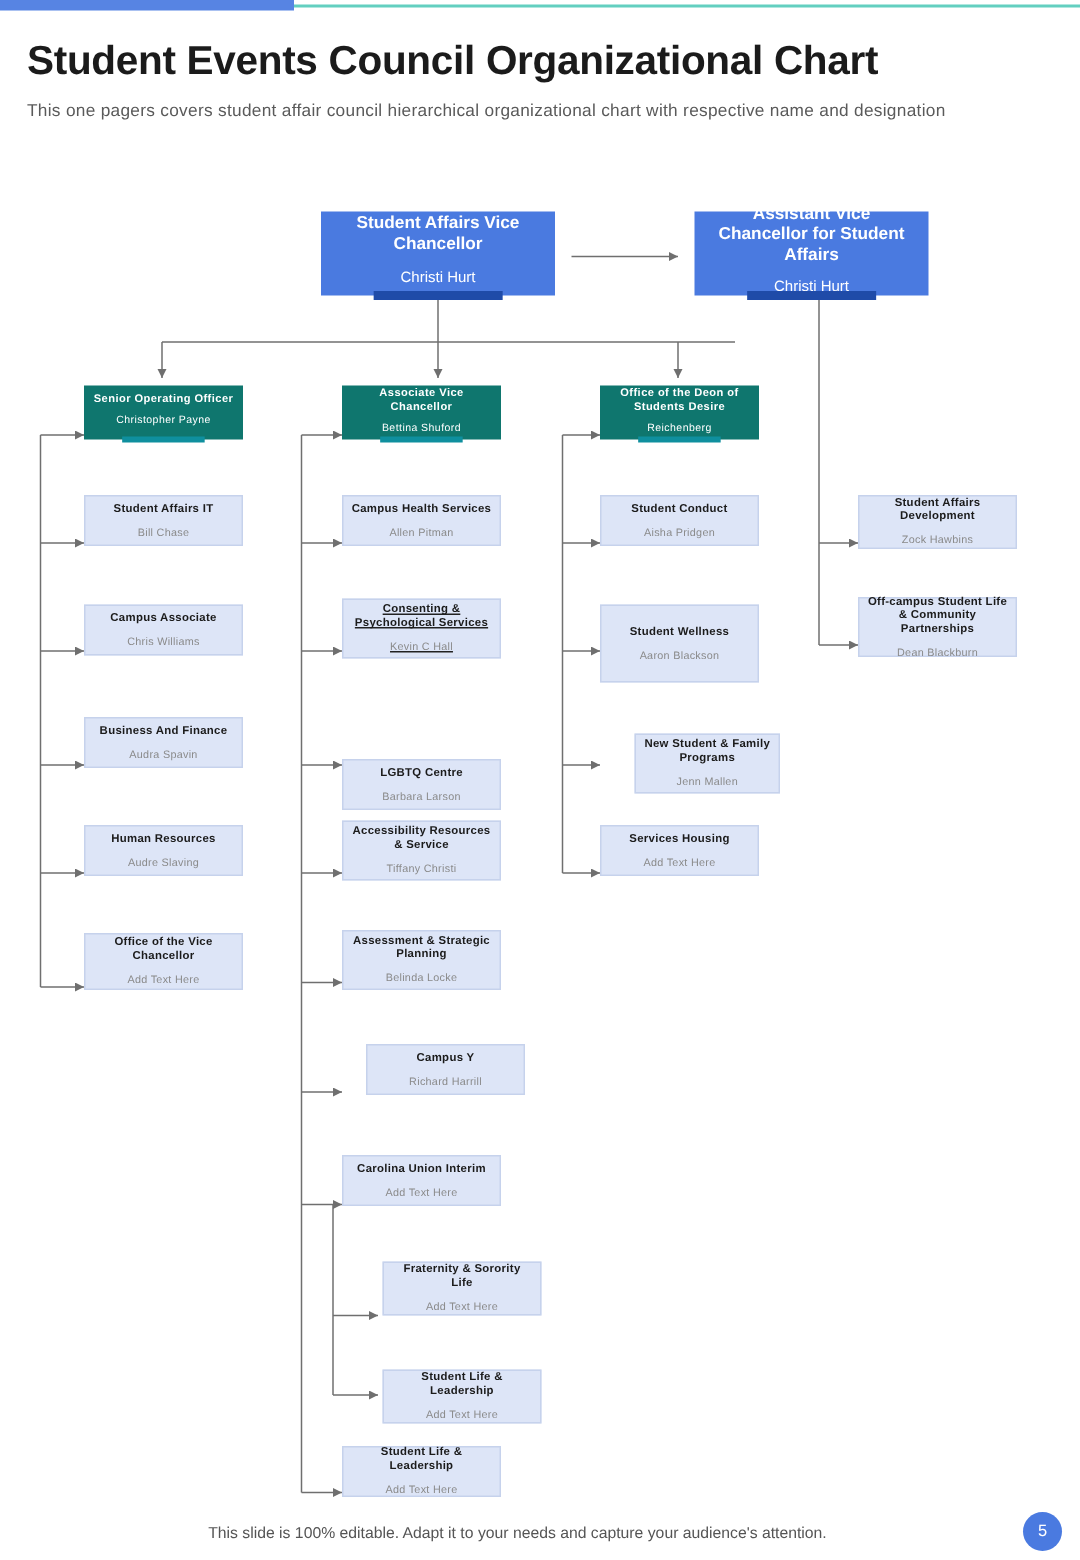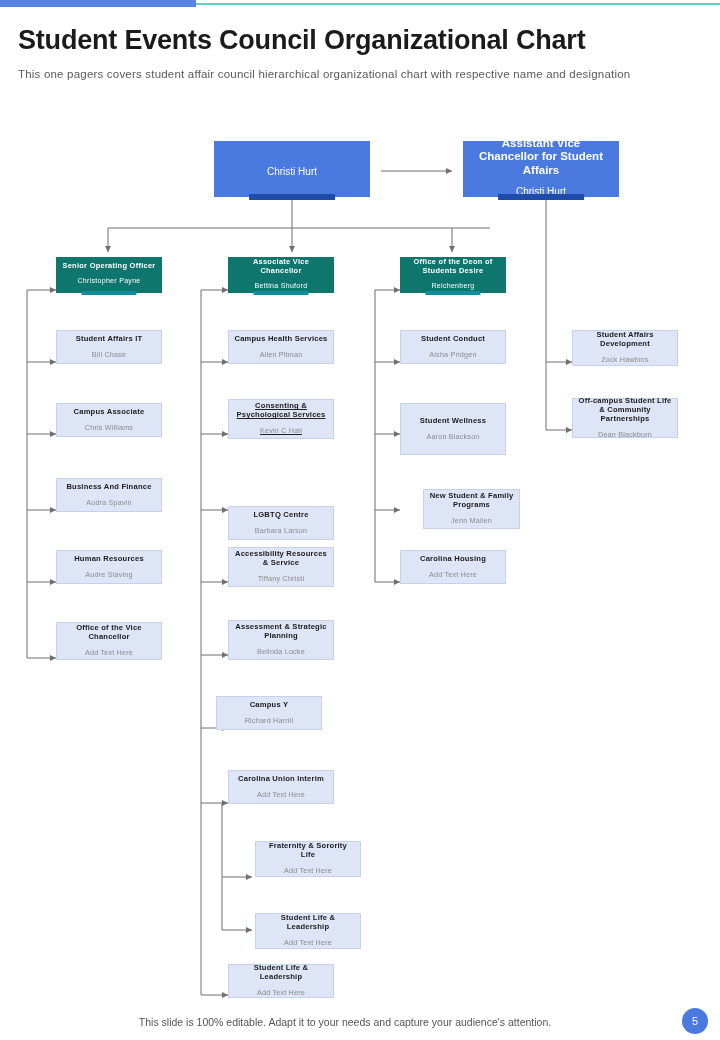--- a/index.html
+++ b/index.html
@@ -199,20 +199,21 @@
     <line x1="375" y1="290" x2="375" y2="582"></line>
     <line x1="375" y1="290" x2="400" y2="290" marker-end="url(#arw)"></line>
     <line x1="375" y1="362" x2="400" y2="362" marker-end="url(#arw)"></line>
     <line x1="375" y1="434" x2="400" y2="434" marker-end="url(#arw)"></line>
     <line x1="375" y1="510" x2="400" y2="510" marker-end="url(#arw)"></line>
     <line x1="375" y1="582" x2="400" y2="582" marker-end="url(#arw)"></line>
   </g>
 </svg>
 
 <div class="node lvl0" style="left:214px; top:141px; width:156px; height:56px;">
+  <span class="n-title">Student Affairs Vice Chancellor</span>
   <span class="n-name">Christi Hurt</span>
 </div>
 
 <div class="node lvl0" style="left:463px; top:141px; width:156px; height:56px;">
   <span class="n-title">Assistant Vice Chancellor for Student Affairs</span>
   <span class="n-name">Christi Hurt</span>
 </div>
 
 <div class="node lvl1" style="left:56px; top:257px; width:106px; height:36px;">
   <span class="n-title">Senior Operating Officer</span>
@@ -263,21 +264,21 @@
   <span class="n-name">Barbara Larson</span>
 </div>
 <div class="node leaf" style="left:228px; top:547px; width:106px; height:40px;">
   <span class="n-title">Accessibility Resources &amp; Service</span>
   <span class="n-name">Tiffany Christi</span>
 </div>
 <div class="node leaf" style="left:228px; top:620px; width:106px; height:40px;">
   <span class="n-title">Assessment  &amp; Strategic Planning</span>
   <span class="n-name">Belinda Locke</span>
 </div>
-<div class="node leaf" style="left:216px; top:696px; width:106px; height:34px;">
+<div class="node leaf" style="left:244px; top:696px; width:106px; height:34px;">
   <span class="n-title">Campus Y</span>
   <span class="n-name">Richard Harrill</span>
 </div>
 <div class="node leaf" style="left:228px; top:770px; width:106px; height:34px;">
   <span class="n-title">Carolina Union Interim</span>
   <span class="n-name">Add Text Here</span>
 </div>
 <div class="node leaf" style="left:228px; top:964px; width:106px; height:34px;">
   <span class="n-title">Student Life &amp; Leadership</span>
   <span class="n-name">Add Text Here</span>
@@ -298,21 +299,21 @@
 </div>
 <div class="node leaf" style="left:400px; top:403px; width:106px; height:52px;">
   <span class="n-title">Student Wellness</span>
   <span class="n-name">Aaron Blackson</span>
 </div>
 <div class="node leaf" style="left:423px; top:474px; width:97px; height:40px;margin-top:15px;">
   <span class="n-title">New  Student &amp; Family Programs</span>
   <span class="n-name">Jenn Mallen</span>
 </div>
 <div class="node leaf" style="left:400px; top:550px; width:106px; height:34px;">
-  <span class="n-title">Carolina Housing</span>
+  <span class="n-title">Services Housing</span>
   <span class="n-name">Add Text Here</span>
 </div>
 
 <div class="node leaf" style="left:572px; top:330px; width:106px; height:36px;">
   <span class="n-title">Student Affairs Development</span>
   <span class="n-name">Zock Hawbins</span>
 </div>
 <div class="node leaf" style="left:572px; top:398px; width:106px; height:40px;">
   <span class="n-title">Off-campus Student Life &amp; Community Partnerships</span>
   <span class="n-name">Dean Blackburn</span>

